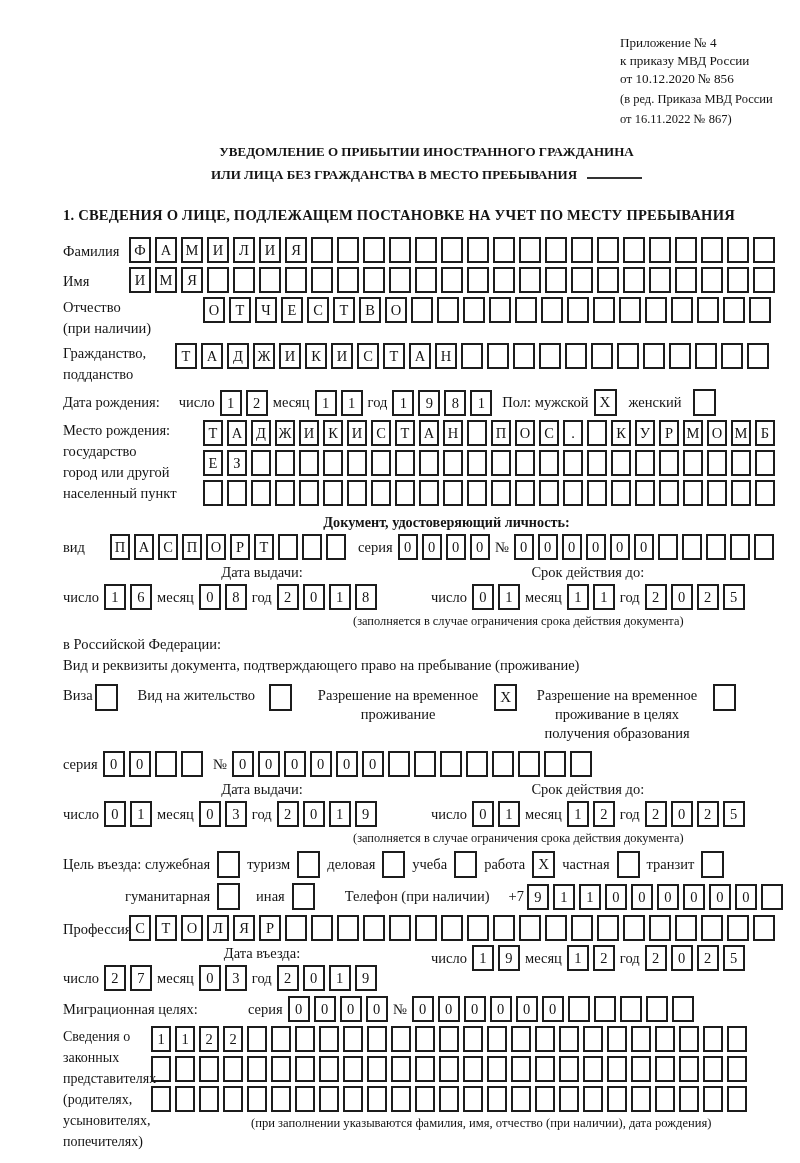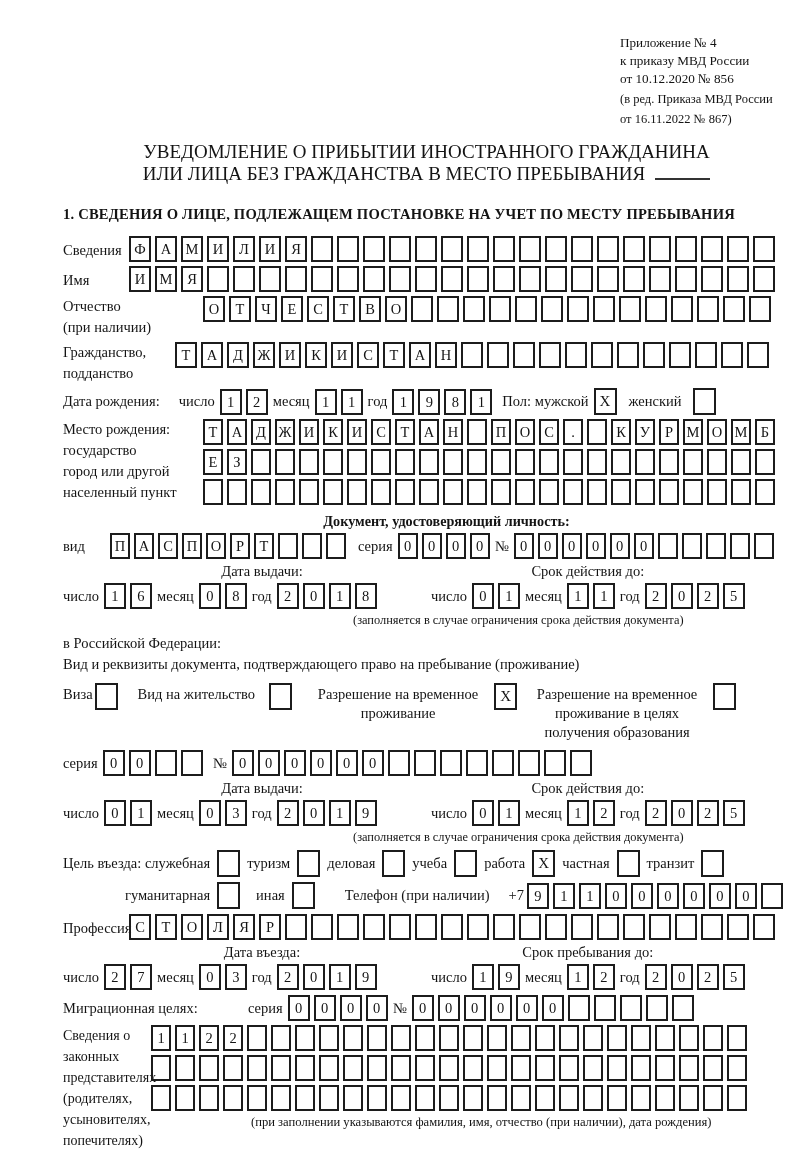--- a/index.html
+++ b/index.html
@@ -4,21 +4,21 @@
 <style>
   html,body{margin:0;padding:0;background:#888;}
   .page{
     width:800px;height:1163px;box-sizing:border-box;background:#ffffff;
     font-family:"Liberation Serif","DejaVu Serif",serif;color:#141414;
     padding:34px 10px 10px 63px;overflow:hidden;position:relative;
   }
   .appendix{margin-left:557px;font-size:13.2px;line-height:18px;}
   .appendix .ed{font-size:12.5px;line-height:17px;margin-top:3px;}
   .forma{text-align:right;padding-right:36px;font-weight:bold;font-size:15px;margin-top:9px;}
-  .title{text-align:center;font-weight:normal;font-size:19px;line-height:22px;margin-top:13px;}
+  .title{text-align:center;font-weight:bold;font-size:13px;line-height:22px;margin-top:13px;}
   .title-blank{display:inline-block;width:55px;border-bottom:2px solid #333;height:14px;margin-left:10px;}
   .section{font-weight:bold;font-size:14.6px;margin-top:21px;letter-spacing:0.2px;}
   .formbody{margin-top:13px;}
   .row{display:flex;align-items:flex-start;margin-bottom:4px;}
   .rowc{display:flex;align-items:center;margin-bottom:4px;}
   .lbl{font-size:14.5px;line-height:19px;padding-top:5px;flex:none;}
   .lblblock{font-size:14.5px;line-height:21px;flex:none;}
   .cells{display:flex;gap:4px;flex:none;}
   .cell{box-sizing:border-box;width:22px;height:26px;border:2px solid #1c1c1c;flex:none;
         text-align:center;font-size:14.5px;line-height:22px;}
@@ -63,21 +63,21 @@
   <div class="title">
     <div>УВЕДОМЛЕНИЕ О ПРИБЫТИИ ИНОСТРАННОГО ГРАЖДАНИНА</div>
     <div><span>ИЛИ ЛИЦА БЕЗ ГРАЖДАНСТВА В МЕСТО ПРЕБЫВАНИЯ</span><span class="title-blank"></span></div>
   </div>
 
   <div class="section">1. СВЕДЕНИЯ О ЛИЦЕ, ПОДЛЕЖАЩЕМ ПОСТАНОВКЕ НА УЧЕТ ПО МЕСТУ ПРЕБЫВАНИЯ</div>
 
   <div class="formbody">
 
     <div class="row">
-      <div class="lbl" style="width:66px">Сведения</div>
+      <div class="lbl" style="width:66px">Фамилия</div>
       <div class="cells">
           <span class="cell">Ф</span>
           <span class="cell">А</span>
           <span class="cell">М</span>
           <span class="cell">И</span>
           <span class="cell">Л</span>
           <span class="cell">И</span>
           <span class="cell">Я</span>
           <span class="cell"></span>
           <span class="cell"></span>
@@ -572,21 +572,20 @@
           <span class="t">год</span>
           <div class="cells">
               <span class="cell">2</span>
               <span class="cell">0</span>
               <span class="cell">1</span>
               <span class="cell">9</span>
             </div>
         </div>
       </div>
       <div class="dp-r">
-        <div class="dp-head">Срок пребывания до:</div>
         <div class="dp-row">
           <span class="t" style="margin-left:0">число</span>
           <div class="cells">
               <span class="cell">1</span>
               <span class="cell">9</span>
             </div>
           <span class="t">месяц</span>
           <div class="cells">
               <span class="cell">1</span>
               <span class="cell">2</span>

